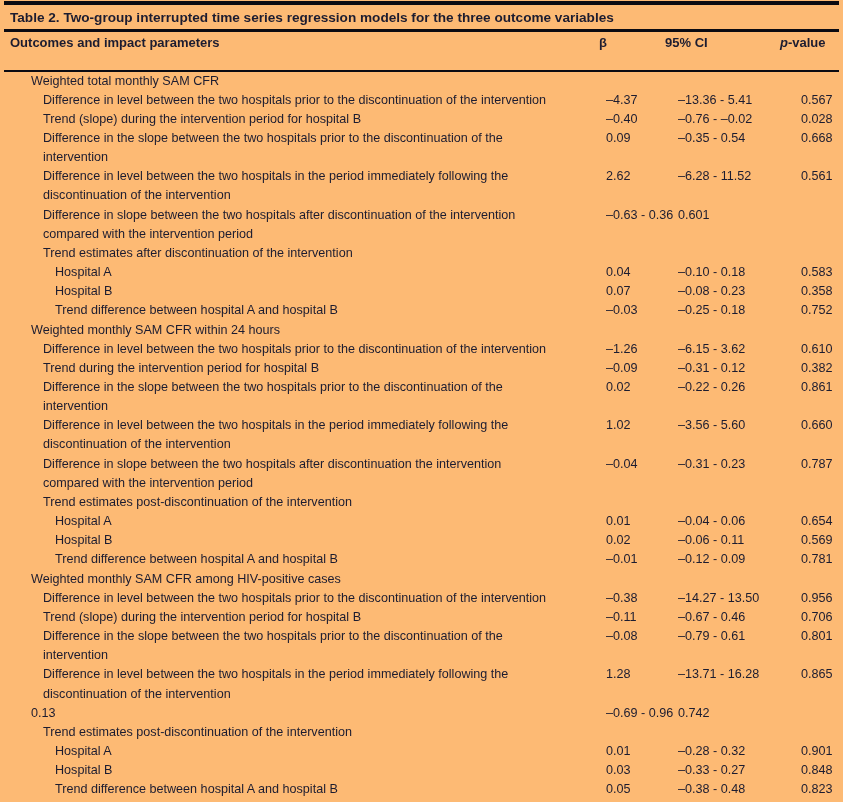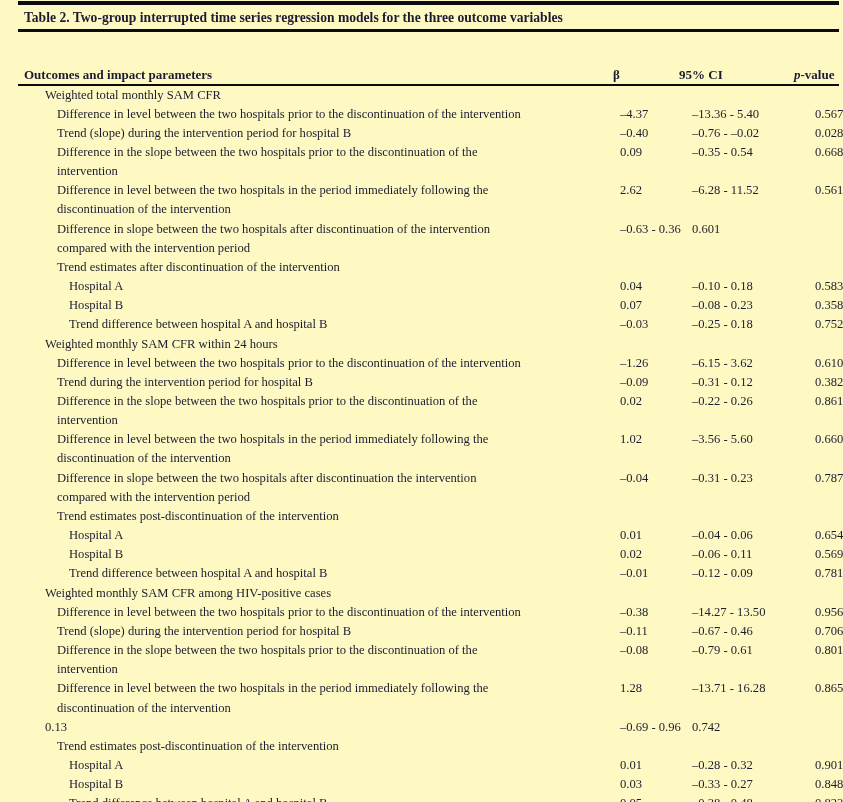--- a/index.html
+++ b/index.html
@@ -1,42 +1,41 @@
 <!DOCTYPE html>
 <html><head>
 <meta charset="utf-8">
 <style>
   html,body{margin:0;padding:0;background:#dfe3f0;}
   #page{
     width:843px;height:802px;
-    background:#fef9c3;
-    font-family:Liberation Serif, serif;
+    background:#fdba74;
+    font-family:Liberation Sans, sans-serif;
     color:#1c1c30;
     overflow:hidden;
     position:relative;
     box-sizing:border-box;
-    padding-left:14px;
   }
   .rule{background:#0b0b12;margin:0 4px;}
   .rule-thick{height:4px;}
   .rule-mid{height:3px;}
   .rule-thin{height:1.5px;}
   #title{
     font-weight:bold;font-size:13.6px;line-height:23px;
     padding:1px 8px 0 10px;
     letter-spacing:0;
   }
   .grid-row{
     display:grid;
     grid-template-columns:575px 72px 123px 1fr;
     padding:0 5px 0 10px;
     box-sizing:border-box;
   }
   #header-row{
-    font-weight:bold;font-size:13px;line-height:21px;height:20px;margin-top:32px;
+    font-weight:bold;font-size:13px;line-height:21px;height:38px;
   }
   #header-row .col-beta{padding-left:14px;}
   #header-row .col-ci{padding-left:8px;}
   .body-row{font-size:12.6px;line-height:19.15px;margin-left:21px;}
   .cell-label{white-space:pre;}
   .indent-0 .cell-label{padding-left:0;}
   .indent-1 .cell-label{padding-left:12px;}
   .indent-2 .cell-label{padding-left:24px;}
   .cell-num{white-space:nowrap;}
   .it{font-style:italic;}
@@ -63,21 +62,21 @@
   <div id="table-body">
       <div class="grid-row body-row indent-0">
         <div class="cell-label">Weighted total monthly SAM CFR</div>
         <div class="cell-num"></div>
         <div class="cell-num"></div>
         <div class="cell-num"></div>
       </div>
       <div class="grid-row body-row indent-1">
         <div class="cell-label">Difference in level between the two hospitals prior to the discontinuation of the intervention</div>
         <div class="cell-num">–4.37</div>
-        <div class="cell-num">–13.36 - 5.40</div>
+        <div class="cell-num">–13.36 - 5.41</div>
         <div class="cell-num">0.567</div>
       </div>
       <div class="grid-row body-row indent-1">
         <div class="cell-label">Trend (slope) during the intervention period for hospital B</div>
         <div class="cell-num">–0.40</div>
         <div class="cell-num">–0.76 - –0.02</div>
         <div class="cell-num">0.028</div>
       </div>
       <div class="grid-row body-row indent-1">
         <div class="cell-label">Difference in the slope between the two hospitals prior to the discontinuation of the

